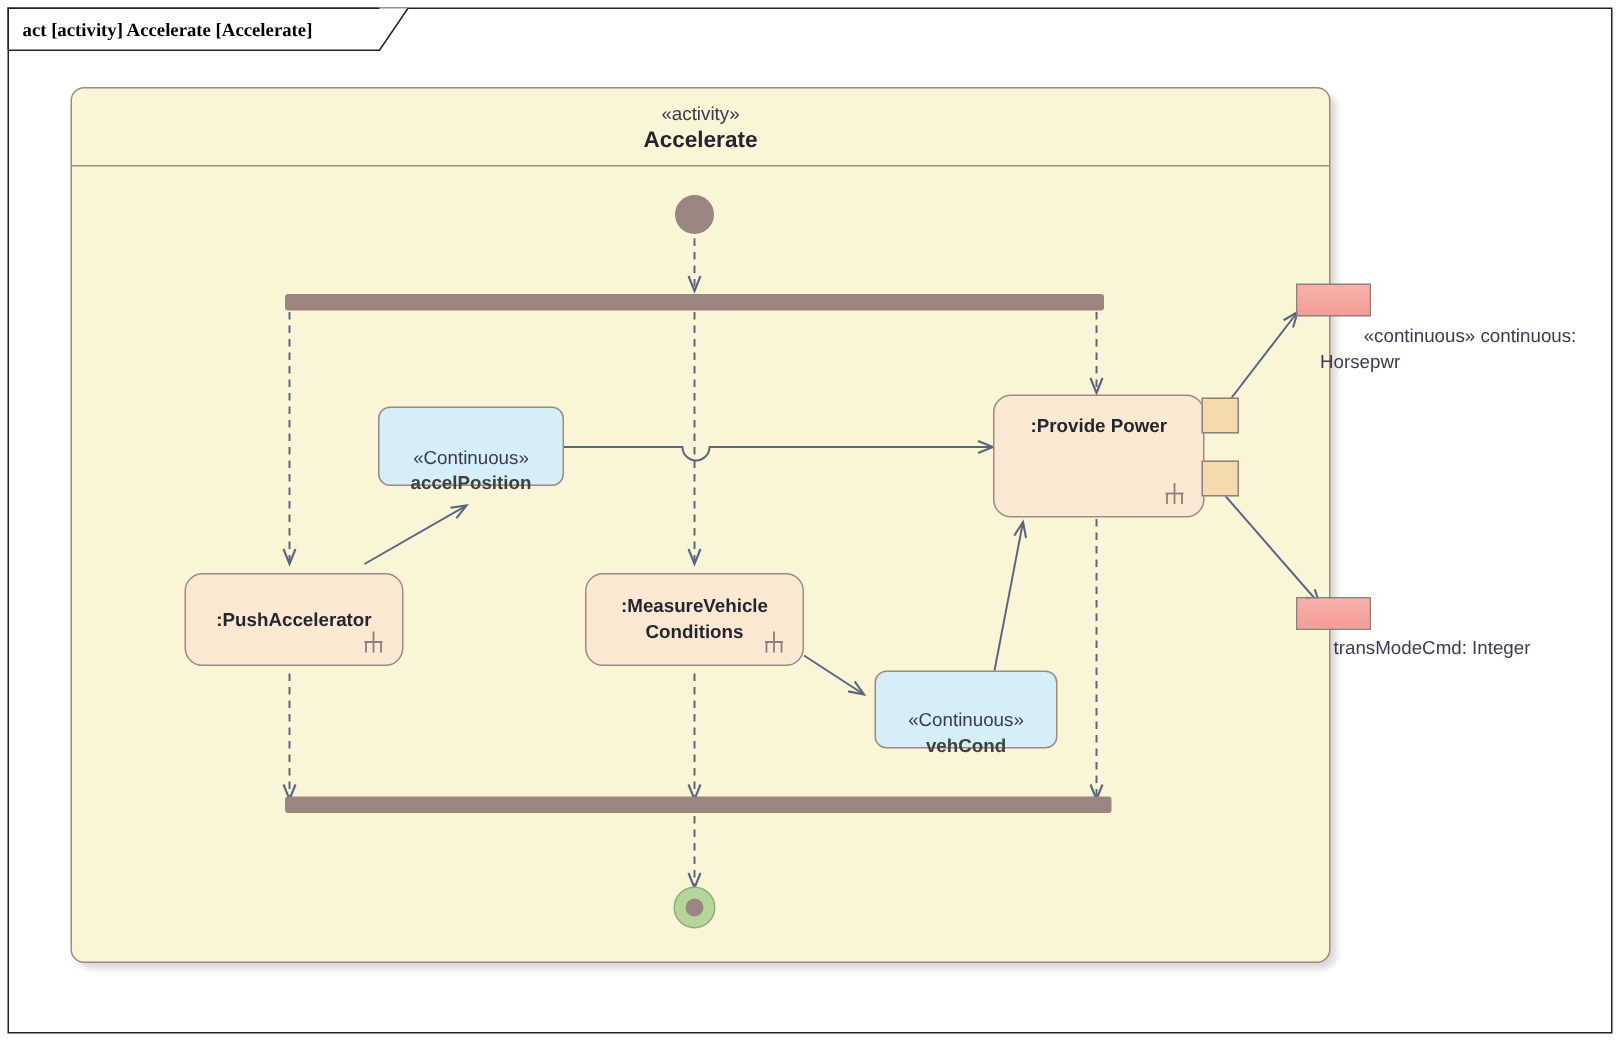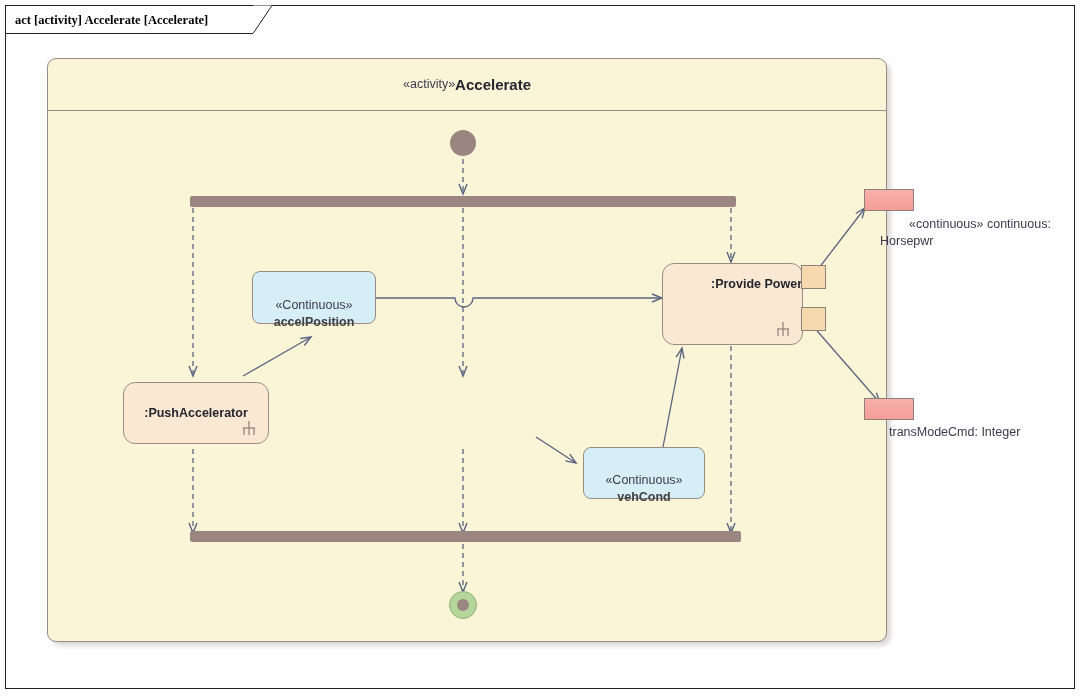--- a/index.html
+++ b/index.html
@@ -84,20 +84,21 @@
   }
   #activity-header {
     position: absolute;
     left: 0;
     top: 0;
     width: 100%;
     height: 52px;
     border-bottom: 1px solid #9b8a86;
     box-sizing: border-box;
     display: flex;
+    flex-direction: column;
     align-items: center;
     justify-content: center;
   }
   #activity-stereotype {
     font-size: 12.5px;
     color: #3b3b4f;
     line-height: 17px;
   }
   #activity-name {
     font-size: 15px;
@@ -146,21 +147,20 @@
     font-size: 12.5px;
     font-weight: bold;
     color: #404040;
     line-height: 17px;
   }
   .action-label {
     font-size: 12.5px;
     font-weight: bold;
     color: #25252f;
     line-height: 17px;
-    text-align: right;
   }
   .rake-icon {
     position: absolute;
     right: 10px;
     bottom: 6px;
     width: 18px;
     height: 18px;
   }
 
   
@@ -293,20 +293,32 @@
     <svg class="rake-icon" viewBox="0 0 18 18">
       <g stroke="#8d7f7a" stroke-width="1.2" fill="none">
         <path d="M9,2 L9,16"></path>
         <path d="M3,9 L15,9"></path>
         <path d="M4,9 L4,16"></path>
         <path d="M14,9 L14,16"></path>
       </g>
     </svg>
   </div>
 
+  <div class="node action-node" style="left:390px; top:382px; width:146px; height:62px;">
+    <div class="action-label">:MeasureVehicle</div>
+    <div class="action-label">Conditions</div>
+    <svg class="rake-icon" viewBox="0 0 18 18">
+      <g stroke="#8d7f7a" stroke-width="1.2" fill="none">
+        <path d="M9,2 L9,16"></path>
+        <path d="M3,9 L15,9"></path>
+        <path d="M4,9 L4,16"></path>
+        <path d="M14,9 L14,16"></path>
+      </g>
+    </svg>
+  </div>
 
   <div class="node action-node" style="left:662px; top:263px; width:141px; height:82px;">
     <div class="action-label" style="position:absolute; top:12px; left:0; width:100%;">:Provide Power</div>
     <svg class="rake-icon" viewBox="0 0 18 18">
       <g stroke="#8d7f7a" stroke-width="1.2" fill="none">
         <path d="M9,2 L9,16"></path>
         <path d="M3,9 L15,9"></path>
         <path d="M4,9 L4,16"></path>
         <path d="M14,9 L14,16"></path>
       </g>

